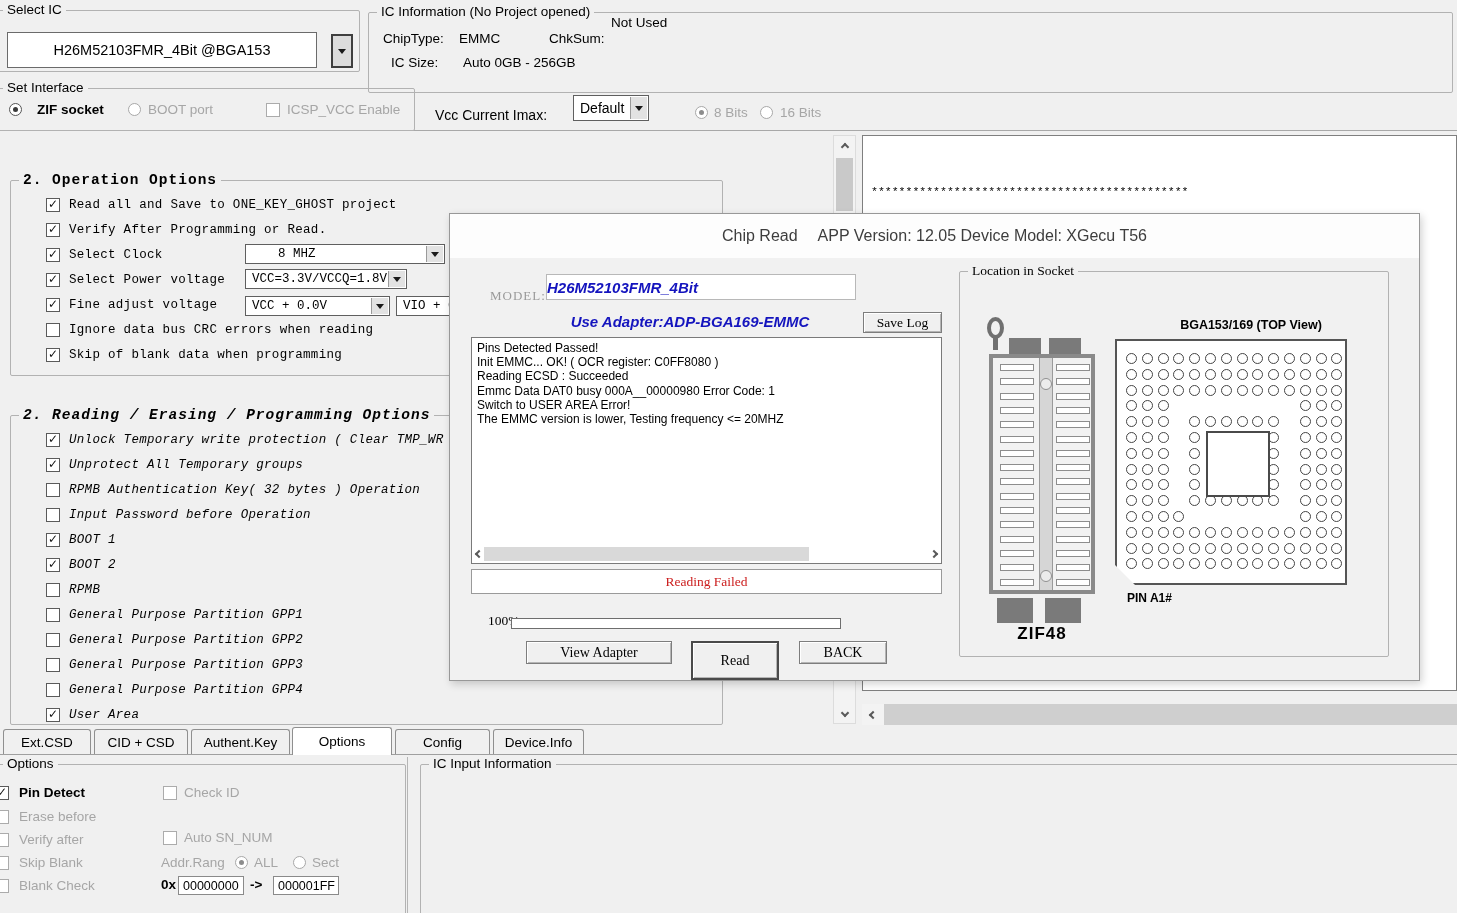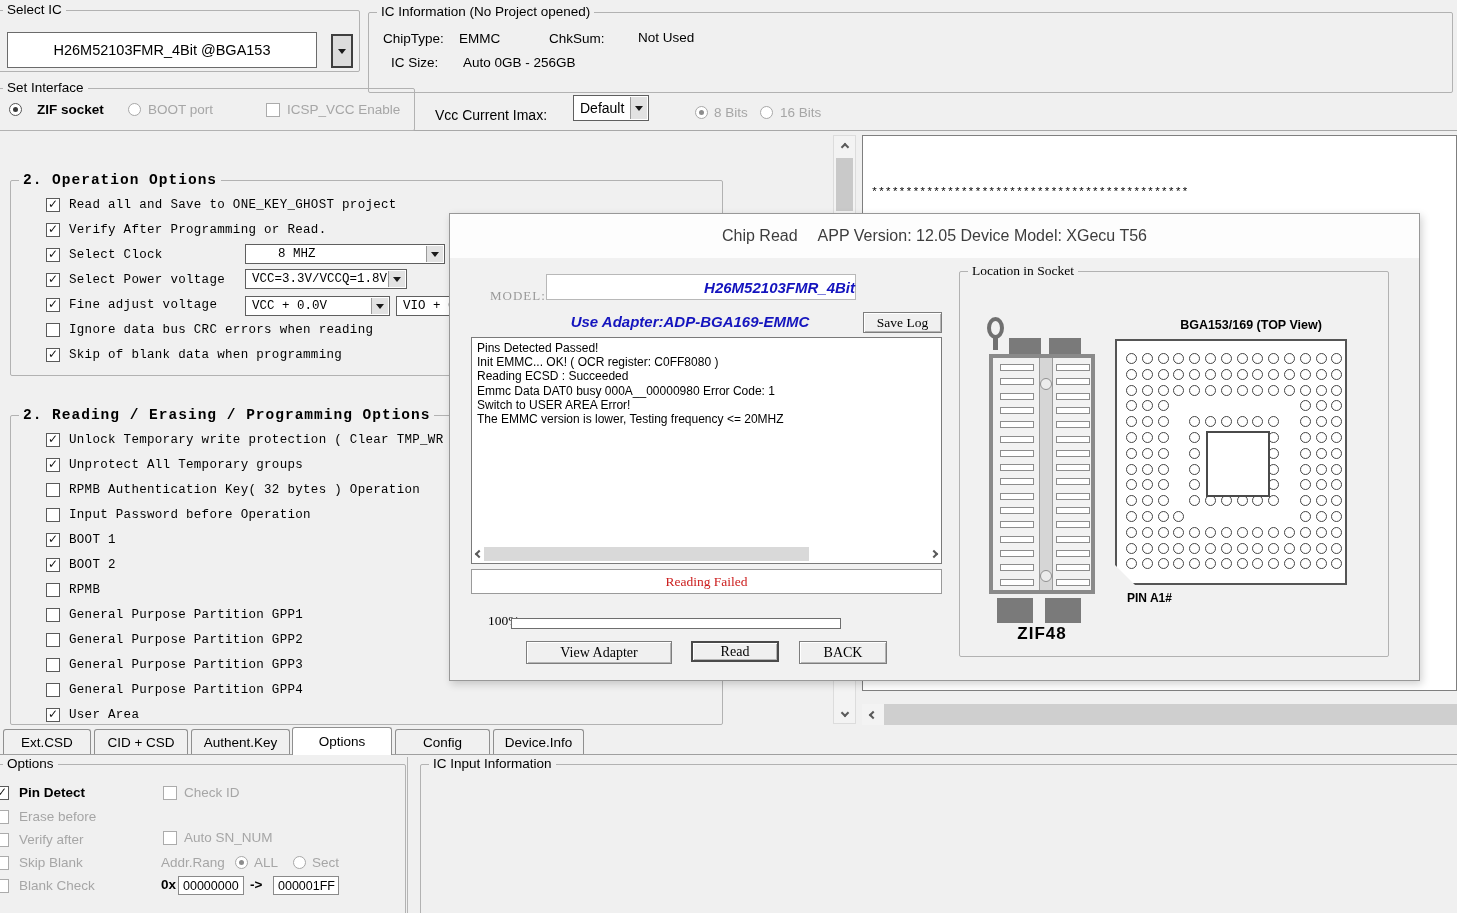--- a/index.html
+++ b/index.html
@@ -43,21 +43,21 @@
   #top-strip { position:absolute; left:0; top:0; width:1457px; height:131px; border-bottom:1px solid #a8a8a8; }
   #select-ic-box { left:-6px; top:10px; width:366px; height:62px; }
   #select-ic-field { position:absolute; left:12px; top:21px; width:310px; height:36px; background:#fff;
                      border:1px solid #6b6b6b; display:flex; align-items:center; justify-content:center; font-size:14.5px; }
   #select-ic-btn { position:absolute; left:336px; top:23px; width:22px; height:34px; background:#dcdcdc;
                    border:2px solid #3f3f3f; display:flex; align-items:center; justify-content:center; }
   #ic-info-box { left:368px; top:12px; width:1085px; height:81px; }
   #set-interface-box { left:-6px; top:88px; width:421px; height:43px; }
   
   #op-box  { left:10px; top:180px; width:713px; height:196px; }
-  #rw-box  { left:10px; top:415px; width:713px; height:310px; }
+  #rw-box  { left:10px; top:415px; width:713px; height:310px;font-style:italic; }
   .op-row { position:absolute; left:0; width:100%; height:22px; }
   .op-row .cb { left:35px; top:1px; }
   .op-row .op-label { position:absolute; left:58px; top:1px; font-family:"Liberation Mono", monospace;
                       font-size:12.5px; letter-spacing:0.3px; white-space:nowrap; }
   .gb-legend.mono-title { font-family:"Liberation Mono", monospace; font-weight:bold; font-size:14.5px; letter-spacing:1px; }
   
   #log-panel { position:absolute; left:862px; top:135px; width:595px; height:556px; background:#fff;
                border:1px solid #7f7f7f; padding:17px 8px 0 8px;
                font-family:"Liberation Mono", monospace; font-size:11.5px; line-height:15.5px; white-space:pre; }
   
@@ -82,37 +82,37 @@
            display:flex; align-items:center; padding-left:4px; }
   
   #dialog { position:absolute; left:449px; top:213px; width:971px; height:468px; background:#f1f1f1;
             border:1px solid #989898; box-shadow:2px 3px 8px rgba(0,0,0,0.18); z-index:10; }
   #dialog-title { position:absolute; left:0; top:0; width:100%; height:44px; background:#fdfdfd;
                   display:flex; align-items:center; justify-content:center; gap:20px;
                   font-size:16px; color:#3d3d3d; }
   #model-label { position:absolute; left:40px; top:74px; font-family:"Liberation Serif", serif;
                  font-size:13px; color:#9a9a9a; letter-spacing:1px; }
   #model-box { position:absolute; left:96px; top:60px; width:310px; height:26px; background:#fff;
-               border:1px solid #b8b8b8; display:flex; align-items:center; justify-content:flex-end; }
+               border:1px solid #b8b8b8; display:flex; align-items:center; justify-content:flex-start; }
   #model-box span, #adapter-text { color:#1414be; font-weight:bold; font-style:italic; font-size:15px; }
   #adapter-text { position:absolute; left:60px; top:99px; width:360px; text-align:center; white-space:nowrap; }
   #savelog-btn { left:413px; top:98px; width:79px; height:21px; font-size:13.5px; }
   #dlg-log { position:absolute; left:21px; top:123px; width:471px; height:227px; background:#fff;
              border:1px solid #7a7a7a; padding:3px 5px; font-size:12px; line-height:14.2px; white-space:nowrap; overflow:hidden; }
   #dlg-log-hscroll { position:absolute; left:1px; right:1px; bottom:1px; height:16px; background:#fff;
                      display:block; }
   #dlg-log-hthumb { position:absolute; left:11px; top:1px; width:325px; height:14px; background:#d9d9d9; }
   #dlg-log-hscroll .sb-btn { position:absolute; top:1px; width:12px; height:14px; display:flex; align-items:center; justify-content:center; }
   #status-bar { position:absolute; left:21px; top:355px; width:471px; height:25px; background:#fff; border:1px solid #9a9a9a;
                 display:flex; align-items:center; justify-content:center;
                 font-family:"Liberation Serif", serif; font-size:13.5px; color:#cc2020; }
   #progress-label { position:absolute; left:32px; top:399px; font-family:"Liberation Serif", serif; font-size:13.5px;margin-left:6px; }
   #progress-bar { position:absolute; left:61px; top:404px; width:330px; height:11px; background:#fff; border:1px solid #6e6e6e; }
   #viewadapter-btn { left:76px; top:427px; width:146px; height:23px; }
-  #read-btn { left:241px; top:427px; width:88px; height:21px; border:2px solid #4a4a4a; }
+  #read-btn { left:241px; top:427px; width:88px; height:39px; border:2px solid #4a4a4a; }
   #back-btn { left:349px; top:427px; width:88px; height:23px; }
   #socket-box { left:509px; top:57px; width:430px; height:386px; }
   #socket-box > .gb-legend { font-family:"Liberation Serif", serif; font-size:13.5px; background:#f1f1f1; }
   
   #zif-lever-ring { position:absolute; left:27px; top:45px; width:17px; height:22px; border:4px solid #707070; border-radius:50%; }
   #zif-lever-stem { position:absolute; left:33px; top:66px; width:5px; height:12px; background:#707070; }
   .zif-tab-top { position:absolute; top:66px; width:32px; height:16px; background:#7a7a7a; }
   #zif-body { position:absolute; left:29px; top:82px; width:106px; height:240px; background:#f2f2f2; border:4px solid #8a8a8a; }
   .zif-slots { position:absolute; top:0; width:34px; height:100%; }
   .zif-slots.left { left:7px; } .zif-slots.right { left:63px; }
@@ -146,21 +146,21 @@
       <div id="select-ic-btn">
         <span class="tri-down"></span>
       </div>
     </div>
 
     <div class="gb" id="ic-info-box">
       <span class="gb-legend">IC Information (No Project opened)</span>
       <span class="lbl" style="left:14px; top:18px;">ChipType:</span>
       <span class="lbl" style="left:90px; top:18px;">EMMC</span>
       <span class="lbl" style="left:180px; top:18px;">ChkSum:</span>
-      <span class="lbl" style="left:242px; top:17px;margin-left:27px;">Not Used</span>
+      <span class="lbl" style="left:242px; top:2px;">Not Used</span>
       <span class="lbl" style="left:22px; top:42px;">IC Size:</span>
       <span class="lbl" style="left:94px; top:42px;">Auto 0GB - 256GB</span>
     </div>
 
     <div class="gb" id="set-interface-box">
       <span class="gb-legend">Set Interface</span>
       <span class="radio sel" style="left:14px; top:14px;"></span>
       <span class="lbl" style="left:42px; top:13px; font-weight:600;">ZIF socket</span>
       <span class="radio disabled" style="left:133px; top:14px;"></span>
       <span class="lbl dis" style="left:153px; top:13px;">BOOT port</span>

